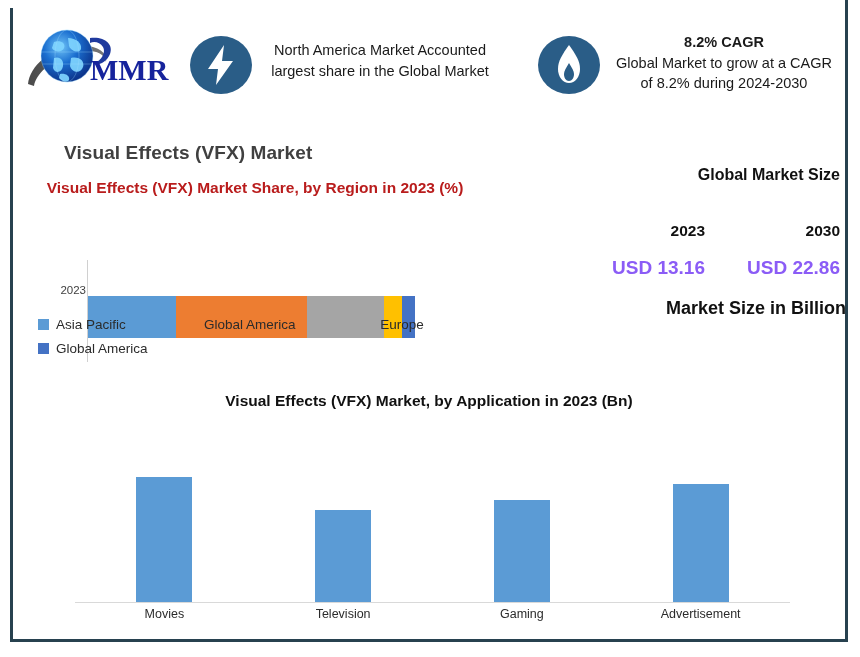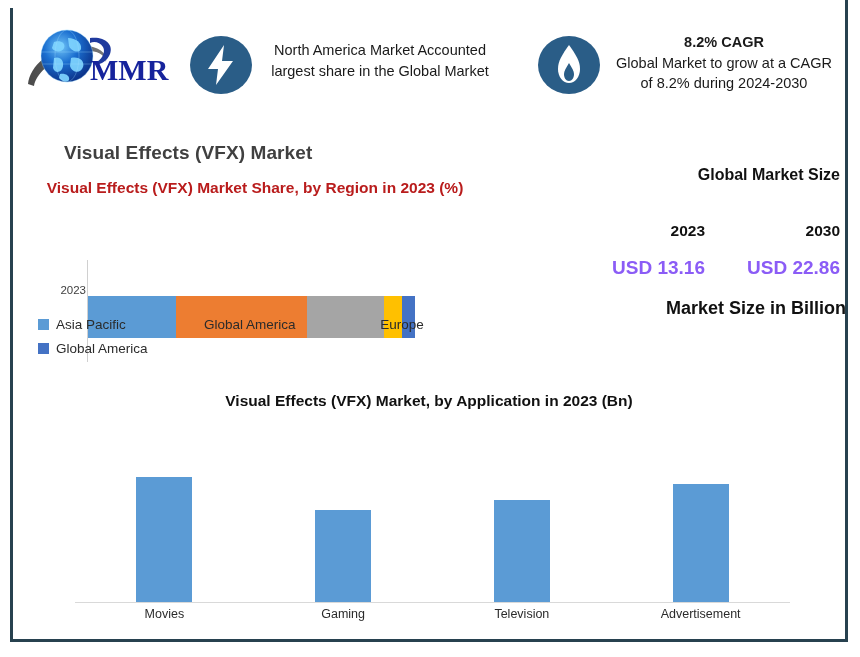--- a/index.html
+++ b/index.html
@@ -231,20 +231,20 @@
           <div class="app-col">
             <div class="app-bar" style="height: 102px; background: rgb(91, 155, 213);"></div>
           </div>
           <div class="app-col">
             <div class="app-bar" style="height: 118px; background: rgb(91, 155, 213);"></div>
           </div>
         </div>
       <div class="app-baseline"></div>
       <div class="app-labels" id="app-labels">
           <div>Movies</div>
+          <div>Television</div>
           <div>Gaming</div>
-          <div>Television</div>
           <div>Advertisement</div>
         </div>
     </div>
   </div>
 
 </div>
 
 </body></html>

